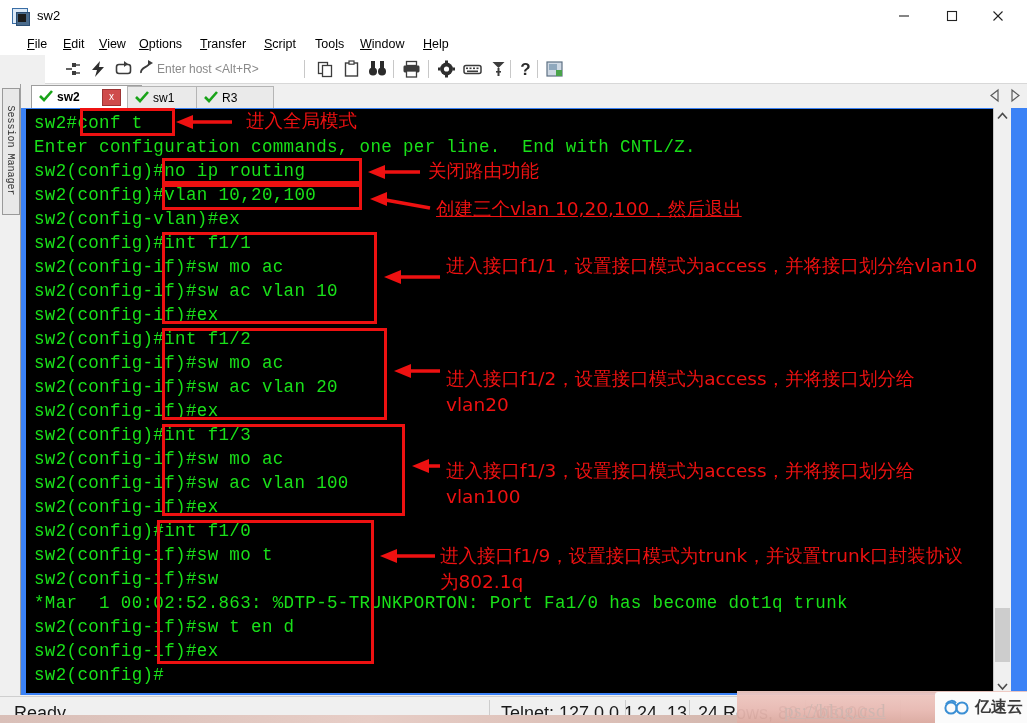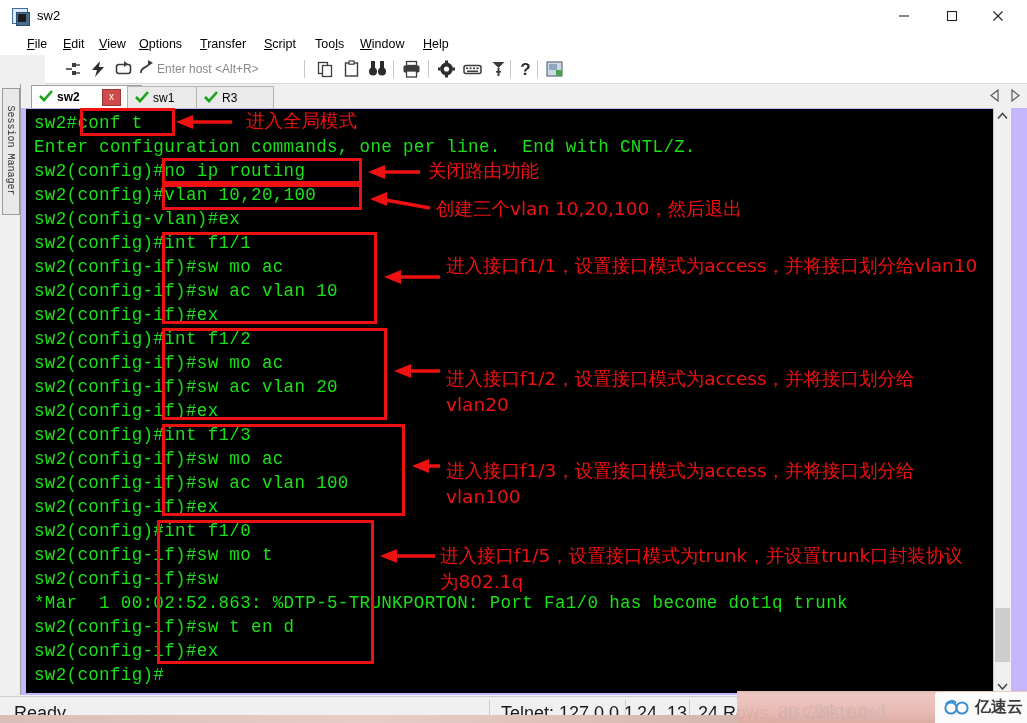--- a/index.html
+++ b/index.html
@@ -47,21 +47,21 @@
   .tabstrip{position:absolute;left:21px;top:84px;width:1006px;height:24px;background:#f0f0f0;border-bottom:1px solid #9e9e9e;}
   .tab{position:absolute;top:1px;height:23px;background:#ffffff;border:1px solid #9e9e9e;border-bottom:none;
        font-size:12px;color:#000;line-height:22px;padding:0 7px;white-space:nowrap;cursor:default;}
   .tab.inactive{background:#eaeaea;border-color:#b5b5b5;top:2px;height:22px;}
   .tab .chk{display:inline-block;margin-right:4px;position:relative;top:1px;}
   .tab-close{position:absolute;left:81px;top:5px;width:17px;height:15px;background:#cf4b4b;border:1px solid #9e3434;
        color:#fff;font-size:10px;line-height:14px;text-align:center;cursor:default;}
   .tabnav{position:absolute;top:4px;width:15px;height:15px;cursor:default;}
 
   
-  .termwrap{position:absolute;left:21px;top:108px;width:1006px;height:587px;background:#c4b5fd;}
+  .termwrap{position:absolute;left:21px;top:108px;width:1006px;height:587px;background:#3b82f6;}
   .term{position:absolute;left:5px;top:1px;width:967px;height:584px;background:#000000;overflow:hidden;}
   .termline{position:absolute;left:8px;white-space:pre;font-family:"Liberation Mono","DejaVu Sans Mono",monospace;
             font-size:17.5px;color:#19e019;letter-spacing:0.35px;height:24px;line-height:24px;}
 
   
   .vscroll{position:absolute;left:993px;top:108px;width:17px;height:587px;background:#f0f0f0;border-left:1px solid #c9c9c9;}
   .vs-btn{position:absolute;left:0;width:17px;height:17px;background:#f0f0f0;cursor:default;}
   .vs-up{top:0;}
   .vs-dn{bottom:0;}
   .vs-thumb{position:absolute;left:1px;top:500px;width:15px;height:54px;background:#cdcdcd;cursor:default;}
@@ -354,27 +354,27 @@
       <svg width="36" height="18" viewBox="0 0 36 18" style="position: absolute; left: 408px; top: 457px;">
         <line x1="32" y1="9" x2="14" y2="9" stroke="#ee1111" stroke-width="3.5"></line>
         <polygon points="4,9 21,2 21,16" fill="#ee1111"></polygon>
       </svg>
       <svg width="63" height="18" viewBox="0 0 63 18" style="position: absolute; left: 376px; top: 547px;">
         <line x1="59" y1="9" x2="14" y2="9" stroke="#ee1111" stroke-width="3.5"></line>
         <polygon points="4,9 21,2 21,16" fill="#ee1111"></polygon>
       </svg>
       <div class="rtext" style="left: 246px; top: 108px; color: rgb(238, 17, 17);">进入全局模式</div>
       <div class="rtext" style="left: 428px; top: 158px; color: rgb(238, 17, 17);">关闭路由功能</div>
-      <div class="rtext" style="left: 436px; top: 196px; color: rgb(238, 17, 17);">创建三个vlan 10,20,100，然后退出</div>
+      <div class="rtext" style="left: 436px; top: 196px; color: rgb(238, 17, 17); text-decoration: underline;">创建三个vlan 10,20,100，然后退出</div>
       <div class="rtext" style="left: 446px; top: 253px; color: rgb(238, 17, 17);">进入接口f1/1，设置接口模式为access，并将接口划分给vlan10</div>
       <div class="rtext" style="left: 446px; top: 366px; color: rgb(238, 17, 17);">进入接口f1/2，设置接口模式为access，并将接口划分给
 vlan20</div>
       <div class="rtext" style="left: 446px; top: 458px; color: rgb(238, 17, 17);">进入接口f1/3，设置接口模式为access，并将接口划分给
 vlan100</div>
-      <div class="rtext" style="left: 440px; top: 543px; color: rgb(238, 17, 17);">进入接口f1/5，设置接口模式为trunk，并设置trunk口封装协议
+      <div class="rtext" style="left: 440px; top: 543px; color: rgb(238, 17, 17);">进入接口f1/9，设置接口模式为trunk，并设置trunk口封装协议
 为802.1q</div>
     </div>
 
   <div class="statusbar">
     <div class="st-cell" style="left:14px">Ready</div>
     <div class="st-sep" style="left:489px"></div>
     <div class="st-cell" style="left:501px">Telnet: 127.0.0.1</div>
     <div class="st-sep" style="left:625px"></div>
     <div class="st-cell" style="left:637px">24,  13</div>
     <div class="st-sep" style="left:689px"></div>

